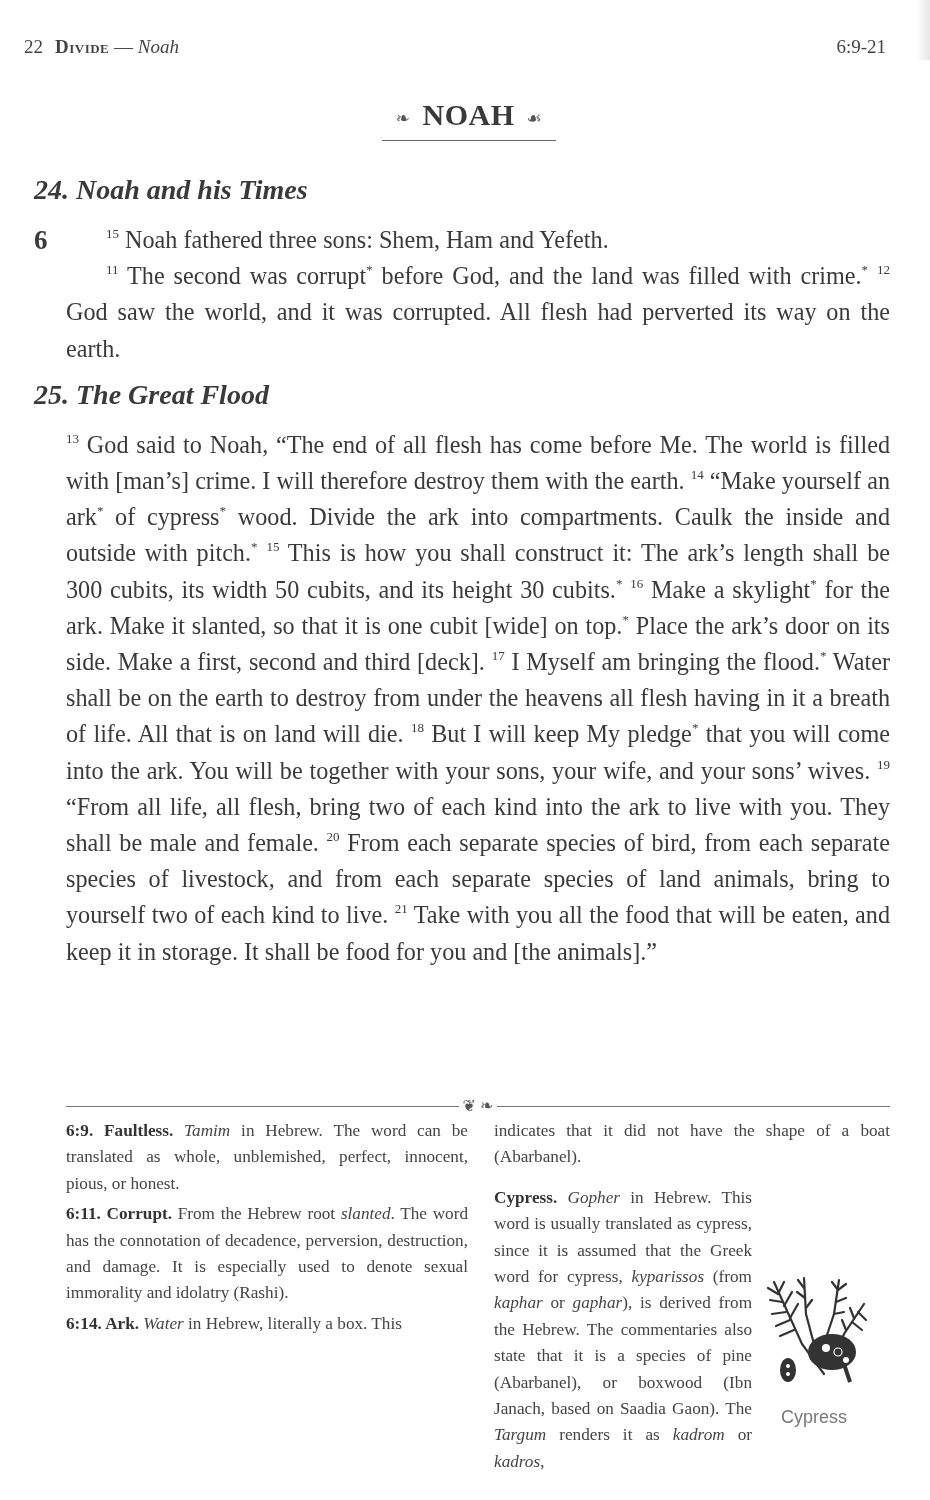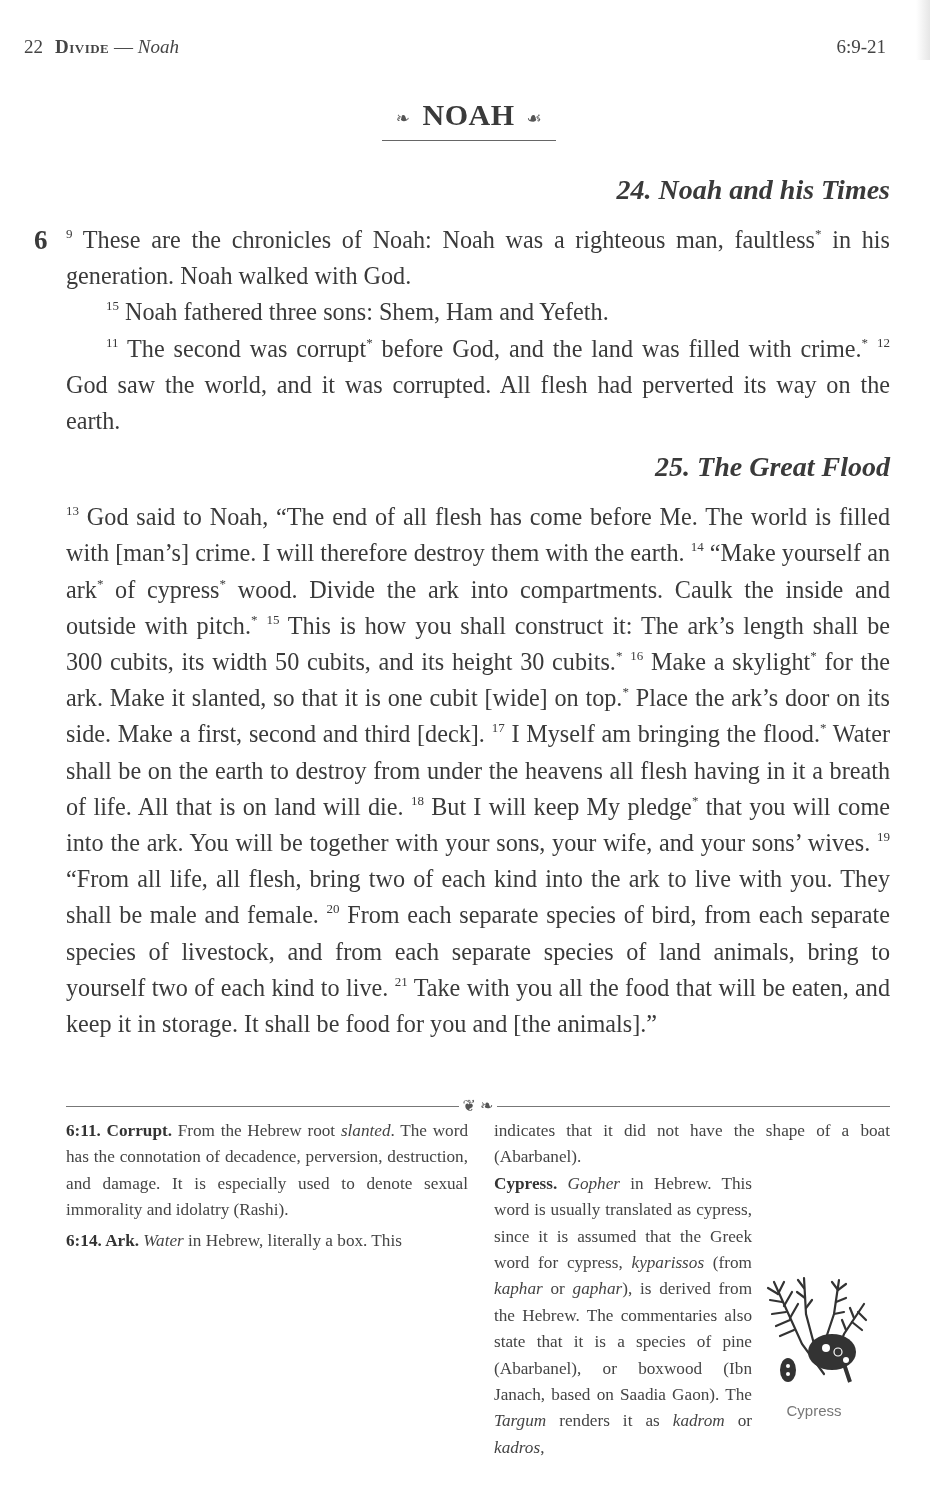--- a/index.html
+++ b/index.html
@@ -24,21 +24,21 @@
   .running-head .sec { font-style: italic; }
   .portion {
     position: absolute; left: 8px; right: 0; top: 98px; text-align: center;
   }
   .portion-inner {
     display: inline-block; padding: 0 10px 8px; border-bottom: 1.5px solid #666;
     font-size: 30px; font-weight: bold; color: #3a3a3a; letter-spacing: 0.5px;
   }
   .portion-inner .orn { font-size: 17px; font-weight: normal; color: #555; vertical-align: middle; margin: 0 4px; }
   .main { position: absolute; left: 34px; right: 40px; top: 168px; font-size: 24.2px; line-height: 36.2px; }
-  .sec-title { text-align: right; font-style: italic; font-size: 28px; margin: 0 0 10px 0; line-height: 44px; }
+  .sec-title { text-align: left; font-style: italic; font-size: 28px; margin: 0 0 10px 0; line-height: 44px; }
   .chap { position: absolute; left: 0; font-weight: bold; font-size: 27px; }
   .para { margin: 0; padding-left: 32px; text-align: justify; }
   .indent { text-indent: 40px; }
   sup { font-size: 13px; line-height: 0; vertical-align: 10px; }
   .br { font-weight: 300; }
   .divider {
     position: absolute; left: 66px; right: 40px; top: 1100px; height: 12px;
     display: flex; align-items: center;
   }
   .divider .line { flex: 1; border-top: 1.5px solid #777; }
@@ -46,21 +46,21 @@
   .notes { position: absolute; top: 1118px; left: 66px; right: 40px; font-size: 17.2px; line-height: 26.4px; color: #444; }
   .col-left { position: absolute; left: 0; top: 0; width: 402px; }
   .col-right { position: absolute; left: 428px; top: 0; width: 396px; }
   .note { margin: 0 0 4px 0; text-align: justify; }
   .note b { color: #333; }
   .fig-wrap { overflow: hidden; }
   .figure {
     float: right; width: 120px; margin: 4px 0 0 12px; text-align: center;
   }
   .figure svg { display: block; margin: 0 auto; }
-  .figure .cap { font-family: "Liberation Sans", "DejaVu Sans", sans-serif; font-size: 15px; color: #777; margin-top: 4px; }
+  .figure .cap { font-family: "Liberation Sans", "DejaVu Sans", sans-serif; font-size: 18px; color: #777; margin-top: 10px; }
 </style>
 </head>
 <body>
 
 <div class="page-shadow"></div>
 
 <header class="running-head">
   <div class="left">
     <span>22</span>
     <span>
@@ -77,43 +77,43 @@
     <span class="orn">❧</span>
     <span>NOAH</span>
     <span class="orn">☙</span>
   </span>
 </div>
 
 <main class="main">
   <h2 class="sec-title">24. Noah and his Times</h2>
   <div style="position:relative">
     <span class="chap">6</span>
-    <p class="para"><sup>9</sup><span> These are the chronicles of Noah: Noah was a righteous man, faultless</span><sup>*</sup><span> in his generation. Noah walked with God.</span></p>
     <p class="para indent" style="padding-left:72px;text-indent:0"><sup>15</sup><span> Noah fathered three sons: Shem, Ham and Yefeth.</span></p>
     <p class="para" style="text-indent:40px"><sup>11</sup><span> The second was corrupt</span><sup>*</sup><span> before God, and the land was filled with crime.</span><sup>*</sup> <sup>12</sup><span> God saw the world, and it was corrupted. All flesh had perverted its way on the earth.</span></p>
   </div>
 
   <h2 class="sec-title" style="margin-top:6px">25. The Great Flood</h2>
   <p class="para"><sup>13</sup><span> God said to Noah, “The end of all flesh has come before Me. The world is filled with </span><span class="br">[man’s]</span><span> crime. I will therefore destroy them with the earth. </span><sup>14</sup><span> “Make yourself an ark</span><sup>*</sup><span> of cypress</span><sup>*</sup><span> wood. Divide the ark into compartments. Caulk the inside and outside with pitch.</span><sup>*</sup> <sup>15</sup><span> This is how you shall construct it: The ark’s length shall be 300 cubits, its width 50 cubits, and its height 30 cubits.</span><sup>*</sup> <sup>16</sup><span> Make a skylight</span><sup>*</sup><span> for the ark. Make it slanted, so that it is one cubit </span><span class="br">[wide]</span><span> on top.</span><sup>*</sup><span> Place the ark’s door on its side. Make a first, second and third </span><span class="br">[deck]</span><span>.</span> <sup>17</sup><span> I Myself am bringing the flood.</span><sup>*</sup><span> Water shall be on the earth to destroy from under the heavens all flesh having in it a breath of life. All that is on land will die.</span> <sup>18</sup><span> But I will keep My pledge</span><sup>*</sup><span> that you will come into the ark. You will be together with your sons, your wife, and your sons’ wives.</span> <sup>19</sup><span> “From all life, all flesh, bring two of each kind into the ark to live with you. They shall be male and female.</span> <sup>20</sup><span> From each separate species of bird, from each separate species of livestock, and from each separate species of land animals, bring to yourself two of each kind to live.</span> <sup>21</sup><span> Take with you all the food that will be eaten, and keep it in storage. It shall be food for you and </span><span class="br">[the animals]</span><span>.”</span></p>
 </main>
 
 <div class="divider">
   <span class="line"></span>
   <span class="orn">❦ ❧</span>
   <span class="line"></span>
 </div>
 
 <section class="notes">
   <div class="col-left">
+    <p class="note"><b>6:9. Faultless.</b><span> </span><i>Tamim</i><span> in Hebrew. The word can be translated as whole, unblemished, perfect, innocent, pious, or honest.</span></p>
     <p class="note"><b>6:11. Corrupt.</b><span> From the Hebrew root </span><i>slanted</i><span>. The word has the connotation of decadence, perversion, destruction, and damage. It is especially used to denote sexual immorality and idolatry (Rashi).</span></p>
     <p class="note"><b>6:14. Ark.</b><span> </span><i>Water</i><span> in Hebrew, literally a box. This</span></p>
   </div>
 
   <div class="col-right">
-    <p class="note" style="margin-bottom:0">indicates that it did not have the shape of a boat (Abarbanel).</p>
+    <p class="note" style="margin-bottom:14px">indicates that it did not have the shape of a boat (Abarbanel).</p>
     <div class="fig-wrap">
       <p class="note" style="margin:0"><b>Cypress.</b><span> </span><i>Gopher</i><span> in Hebrew. This word is usually translated as cypress, since it is assumed that the Greek word for cypress, </span><i>kyparissos</i><span> (from </span><i>kaphar</i><span> or </span><i>gaphar</i><span>), is derived from the Hebrew. The commentaries also state that it is a species of pine (Abarbanel), or boxwood (Ibn Janach, based on Saadia Gaon). The </span><i>Targum</i><span> renders it as </span><i>kadrom</i><span> or </span><i>kadros</i><span>,</span></p>
     </div>
   </div>
 
   <figure class="figure" style="position:absolute; left:688px; top:156px; margin:0;">
     <svg width="120" height="120" viewBox="0 0 120 120">
       <g stroke="#333" stroke-width="2.2" fill="none" stroke-linecap="round">
         <path d="M20 8 L48 70 L70 100"></path>
         <path d="M24 20 L14 14 M28 28 L16 26 M32 38 L18 40 M36 46 L22 52 M40 56 L26 62"></path>

